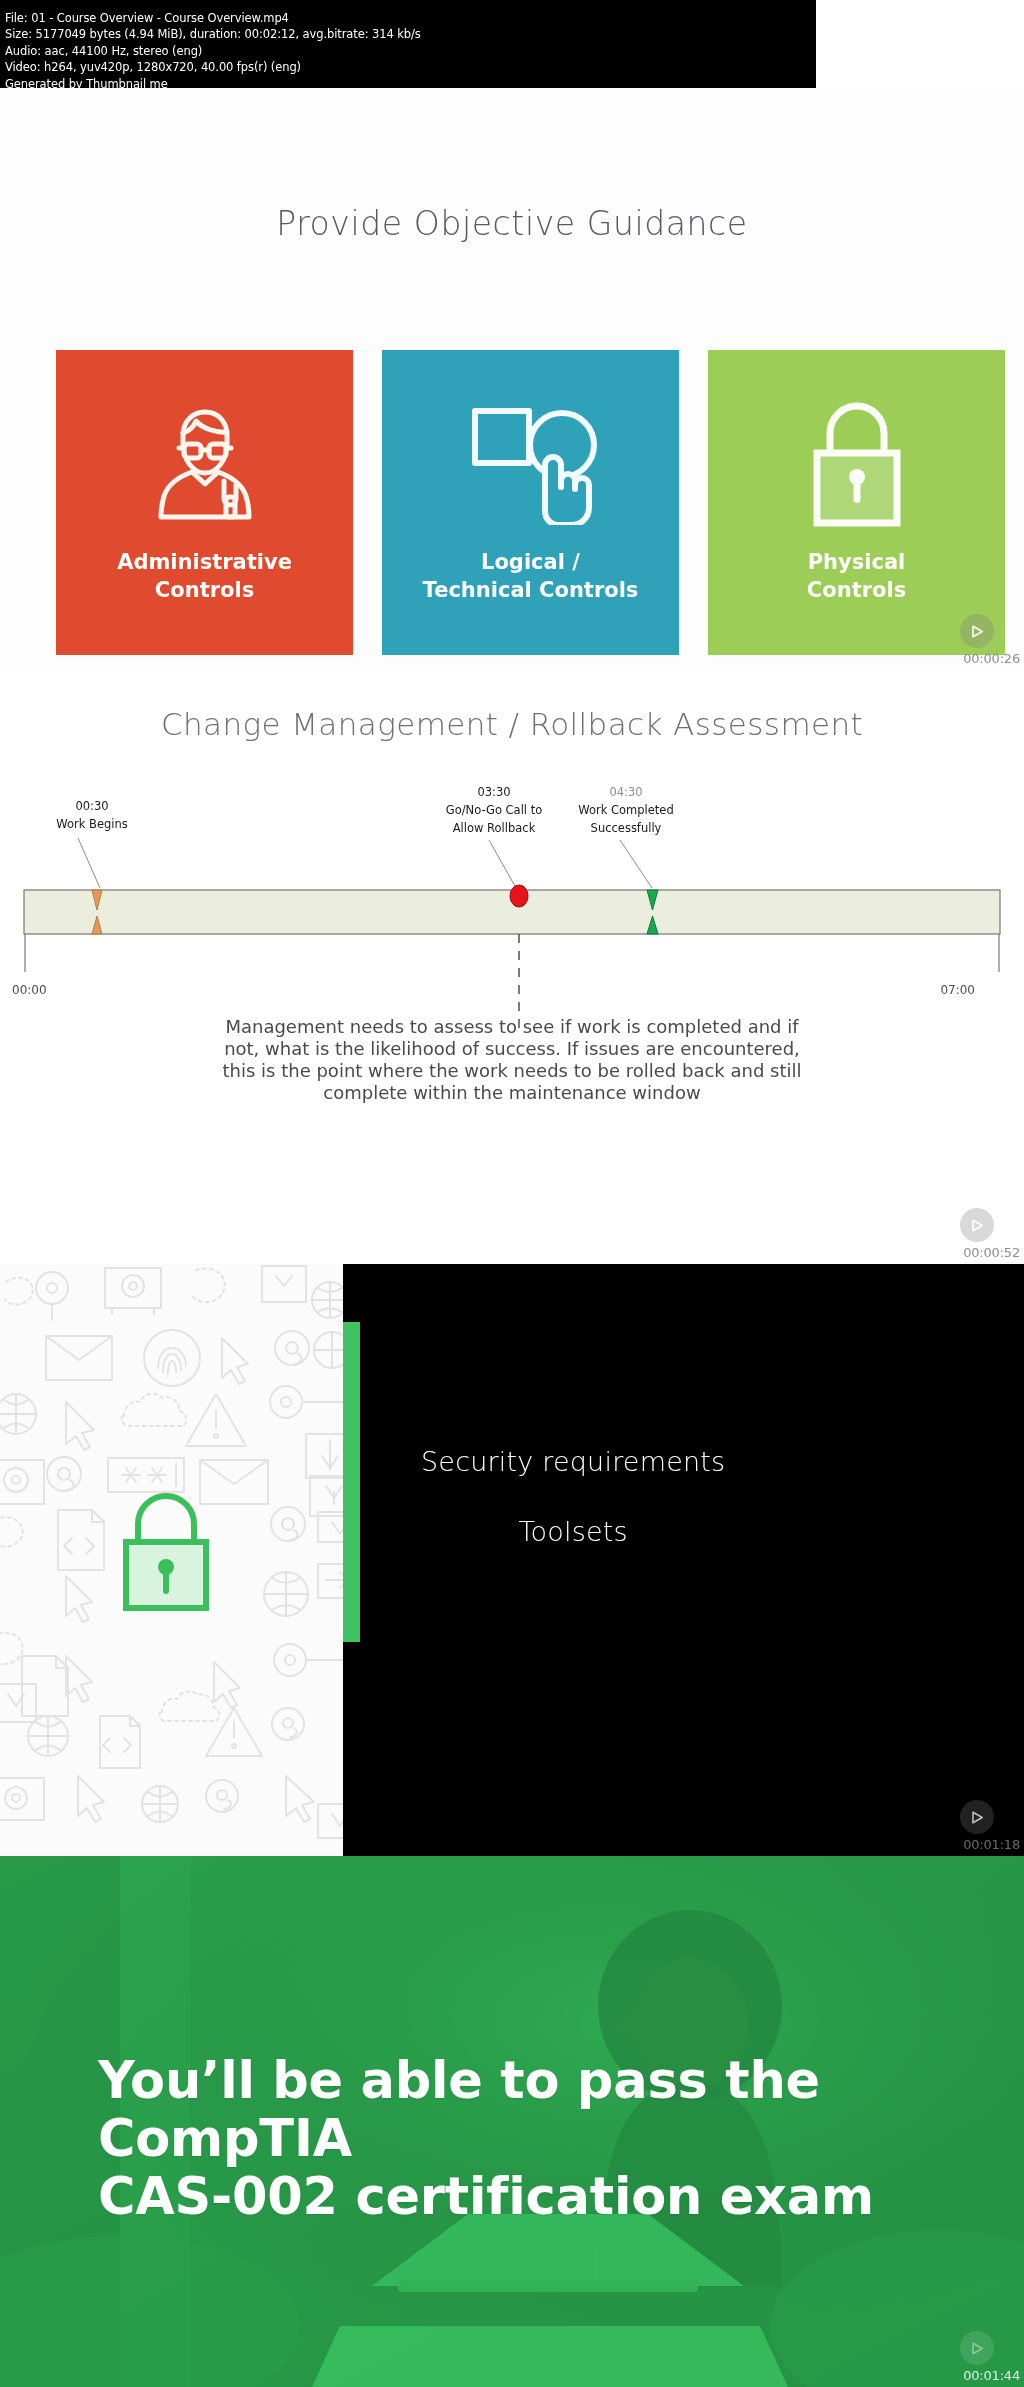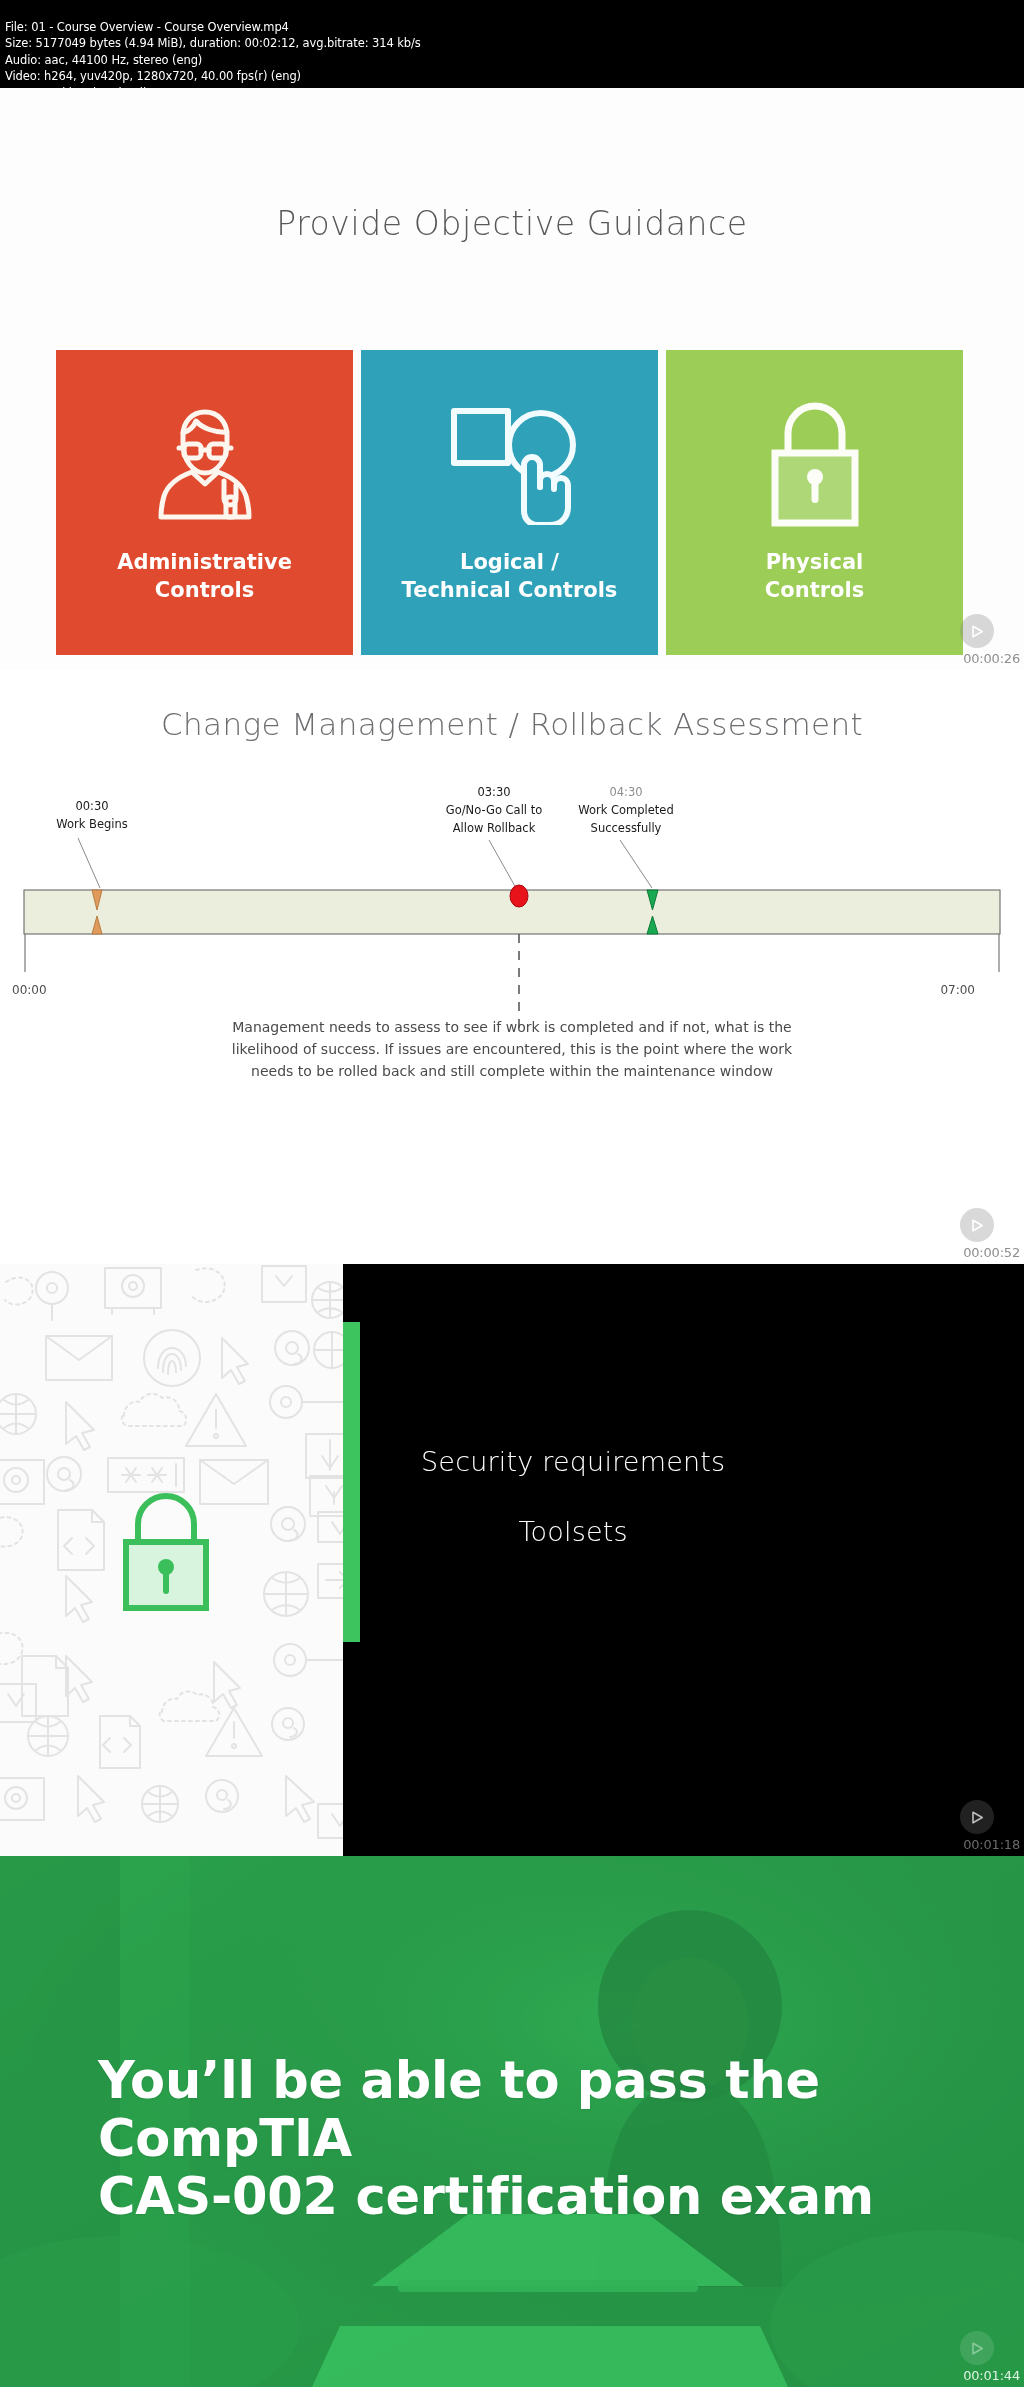--- a/index.html
+++ b/index.html
@@ -5,25 +5,25 @@
   * { box-sizing: border-box; margin: 0; padding: 0; }
   html, body {
     width: 1024px;
     background: #ffffff;
     font-family: "Liberation Sans", sans-serif;
   }
   body { width: 1024px; height: 2387px; overflow: hidden; position: relative; }
 
   
   .meta-header {
-    width: 1024px;
+    width: 816px;
     height: 88px;
     background: #000000;
     color: #ffffff;
-    padding: 19px 5px 0 5px;
+    padding: 10px 5px 0 5px;
     font-family: "DejaVu Sans", sans-serif;
     font-size: 11.5px;
     line-height: 16.4px;
     letter-spacing: -0.1px;
     white-space: nowrap;
   }
   .meta-line { display: block; }
 
   
   .slide { position: relative; width: 1024px; overflow: hidden; background: #ffffff; }
@@ -57,21 +57,21 @@
   .s1-title {
     position: absolute;
     top: 116px; left: 0; width: 1024px;
     text-align: center;
     font-family: "DejaVu Sans", sans-serif;
     font-weight: 300;
     font-size: 33px;
     color: #58595b;
     letter-spacing: 0.6px;
   }
-  .cards { position: absolute; top: 262px; left: 56px; display: flex; gap: 8px; }
+  .cards { position: absolute; top: 262px; left: 56px; display: flex; gap: 29px; }
   .card {
     width: 297px; height: 305px;
     display: flex; flex-direction: column;
     align-items: center; justify-content: flex-start;
     padding-top: 34px;
   }
   .card .card-icon { height: 150px; display:flex; align-items:center; justify-content:center; }
   .card .card-label {
     margin-top: 14px;
     text-align: center;
@@ -97,21 +97,21 @@
     color: #6d6e71;
     letter-spacing: 0.4px;
   }
   .tl-wrap { position:absolute; top: 770px; left: 0; width: 1024px; height: 260px; }
   .tl-svg { display:block; }
   .tl-note {
     position: absolute;
     top: 1010px; left: 212px; width: 600px;
     text-align: center;
     font-family: "DejaVu Sans", sans-serif;
-    font-size: 14px;
+    font-size: 18px;
     line-height: 22px;
     color: #4a4a4a;
   }
 
   
   #slide-security { height: 592px; background: #ffffff; position: relative; text-align: center; }
   .sec-left { position:absolute; left:0; top:0; width:343px; height:592px; background:#fbfbfb; overflow:hidden; }
   .sec-pattern { position:absolute; left:0; top:0; }
   .sec-lock { position:absolute; left: 105px; top: 218px; }
   .sec-greenbar { position:absolute; left: 343px; top: 58px; width: 17px; height: 320px; background:#3ec45f; }

